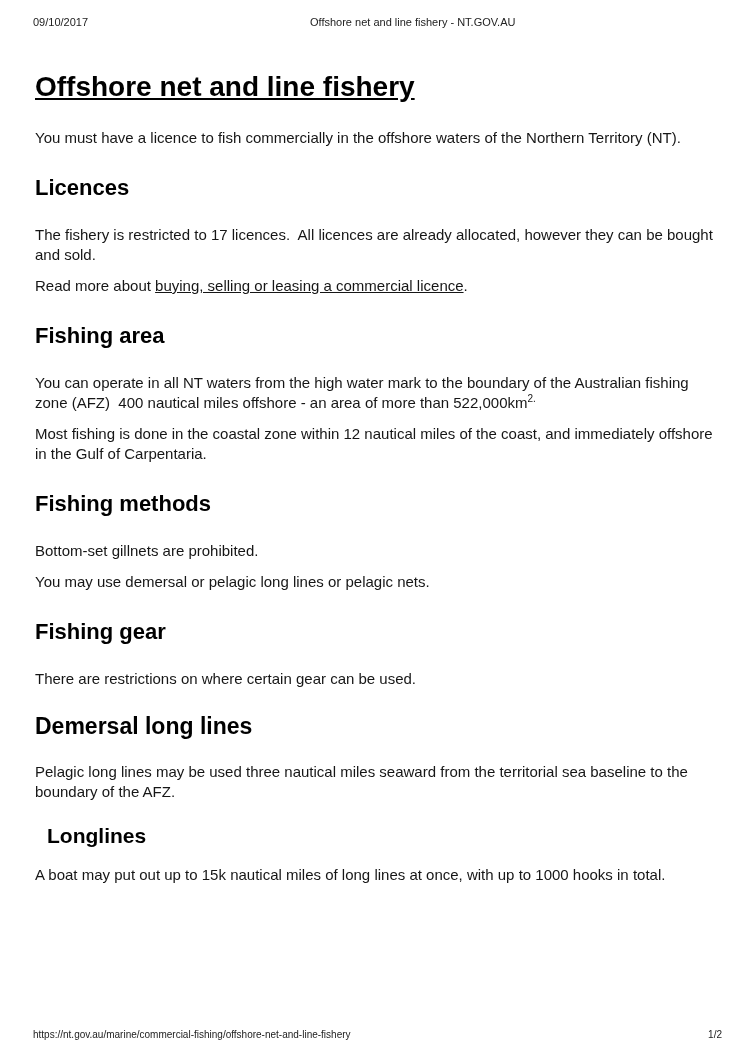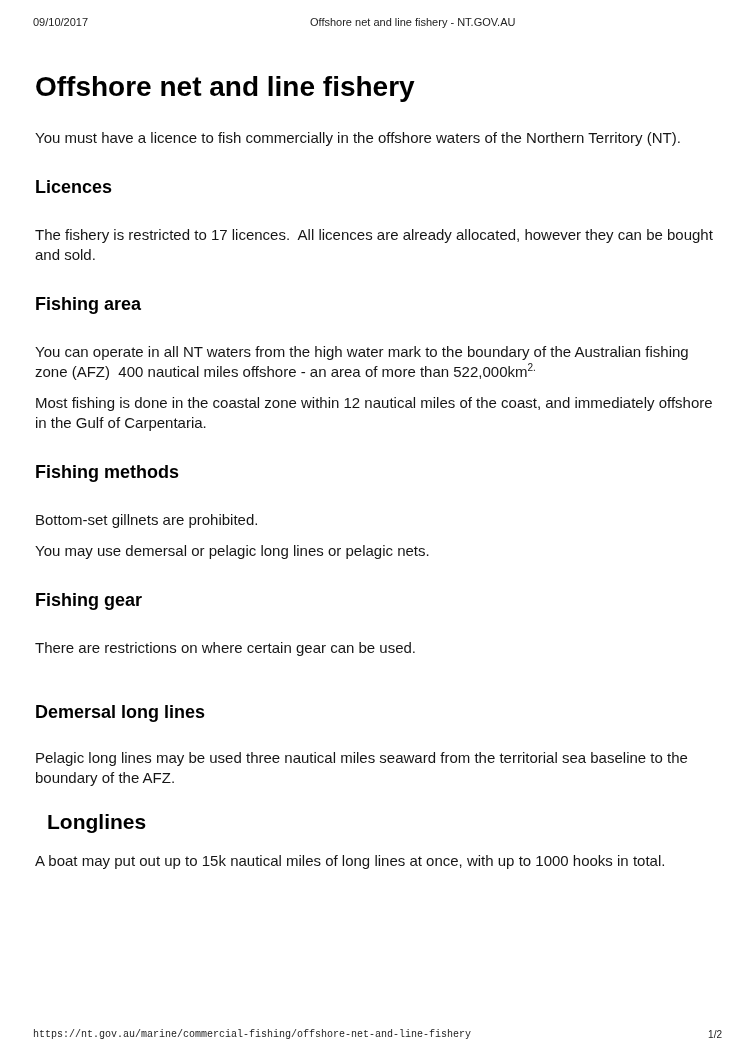--- a/index.html
+++ b/index.html
@@ -23,58 +23,59 @@
     line-height: 13px;
     color: #222;
     padding-left: 8px;
   }
   .print-header .ph-date { position: absolute; left: 33px; top: 16px; }
   .print-header .ph-title { position: absolute; left: 310px; top: 16px; }
 
   
   main { padding: 0 33px 0 35px; color: #161616; }
   h1, h2, h3, h4 { color: #000; font-weight: bold; }
-  h1 { font-size: 28px; line-height: 32px; margin: 42px 0 25px; }
-  h2 { font-size: 18px; line-height: 25px; margin: 27px 0 25px; }
-  h3 { font-size: 18px; line-height: 21px; margin: 44px 0 25px; }
+  h1 { font-size: 28px; line-height: 32px; margin: 42px 0 25px; text-decoration: underline; }
+  h2 { font-size: 22px; line-height: 25px; margin: 27px 0 25px; }
+  h3 { font-size: 23px; line-height: 21px; margin: 27px 0 25px; }
   h4 { font-size: 21px; line-height: 17px; margin: 25px 12px 21px; }
   p  { font-size: 15px; line-height: 20px; margin: 11px 0; white-space: pre-wrap; }
   sup { font-size: 10px; line-height: 0; }
   a.doc-link { color: #161616; text-decoration: underline; }
 
   
   .print-footer {
     position: absolute;
     left: 0; right: 0;
     top: 1029px;
     font-size: 10px;
     line-height: 12px;
     color: #222;
   }
-  .print-footer .pf-url { position: absolute; left: 33px; top: 0; font-family: Liberation Mono, monospace; }
+  .print-footer .pf-url { position: absolute; left: 33px; top: 0; }
   .print-footer .pf-page { position: absolute; right: 28px; top: 0; }
 </style>
 </head>
 <body>
 
 <div class="page">
 
   <div class="print-header">
     <span class="ph-date">09/10/2017</span>
     <span class="ph-title">Offshore net and line fishery - NT.GOV.AU</span>
   </div>
 
   <main>
 
     <h1>Offshore net and line fishery</h1>
 
     <p>You must have a licence to fish commercially in the offshore waters of the Northern Territory (NT).</p>
 
     <h2>Licences</h2>
     <p>The fishery is restricted to 17 licences.  All licences are already allocated, however they can be bought and sold.</p>
+    <p><span>Read more about </span><a href="#" class="doc-link">buying, selling or leasing a commercial licence</a><span>.</span></p>
 
     <h2>Fishing area</h2>
     <p><span>You can operate in all NT waters from the high water mark to the boundary of the Australian fishing zone (AFZ)  400 nautical miles offshore - an area of more than 522,000km</span><sup>2.</sup></p>
     <p>Most fishing is done in the coastal zone within 12 nautical miles of the coast, and immediately offshore in the Gulf of Carpentaria.</p>
 
     <h2>Fishing methods</h2>
     <p>Bottom-set gillnets are prohibited.</p>
     <p>You may use demersal or pelagic long lines or pelagic nets.</p>
 
     <h2>Fishing gear</h2>

